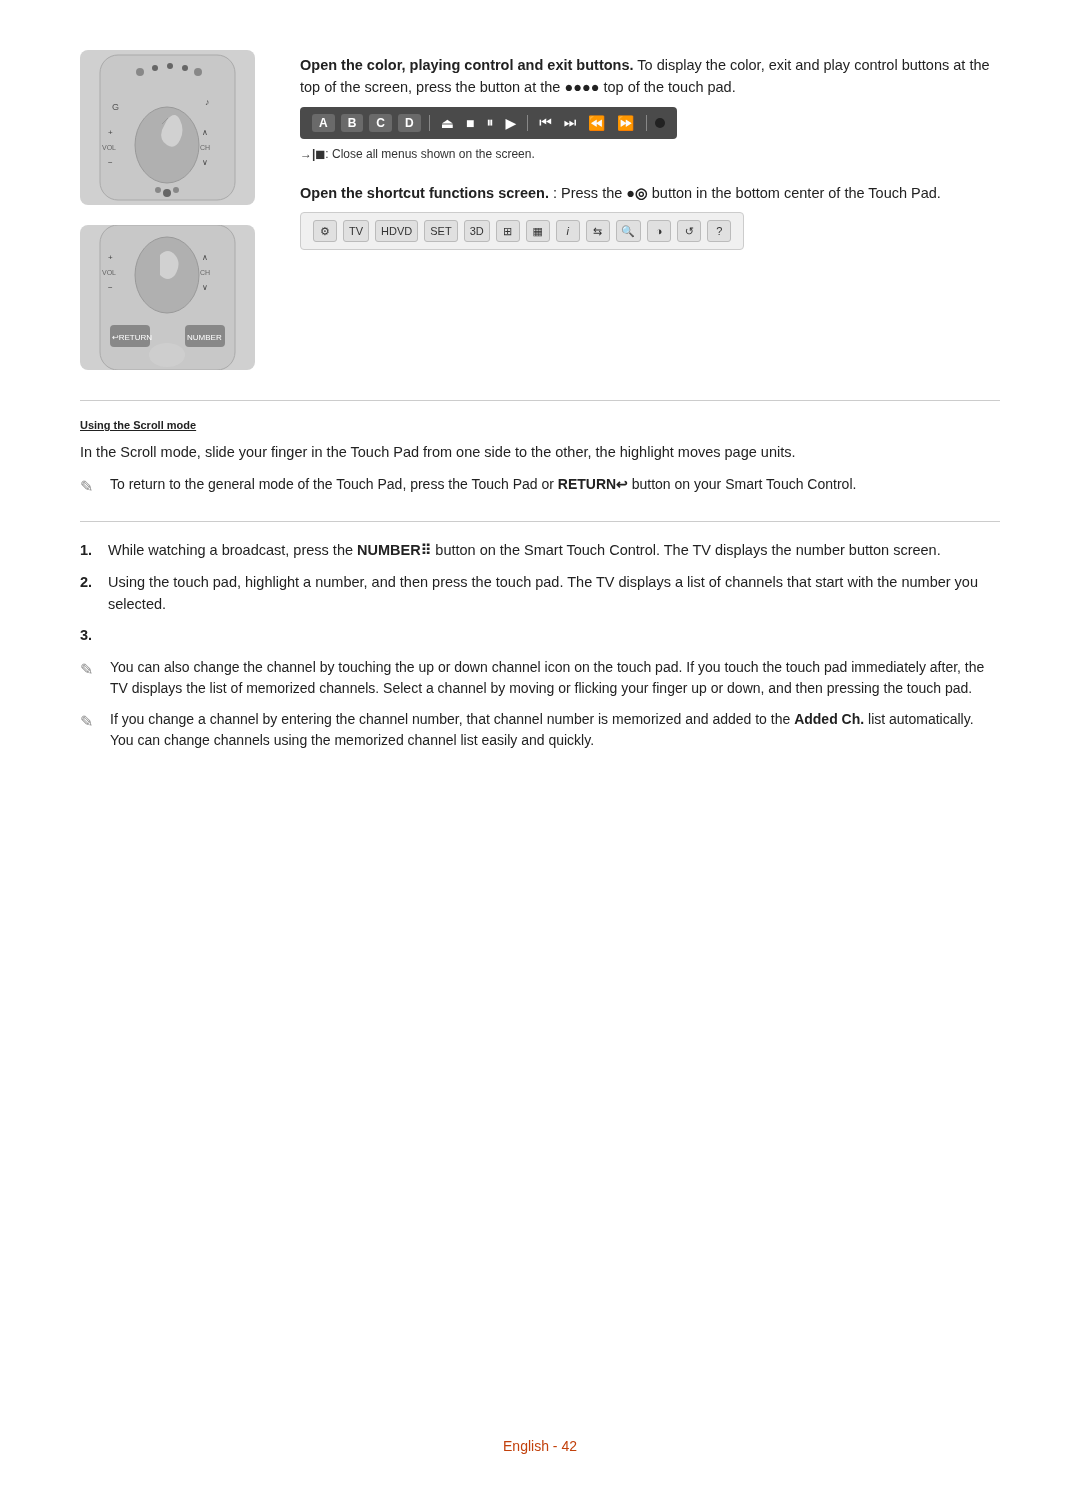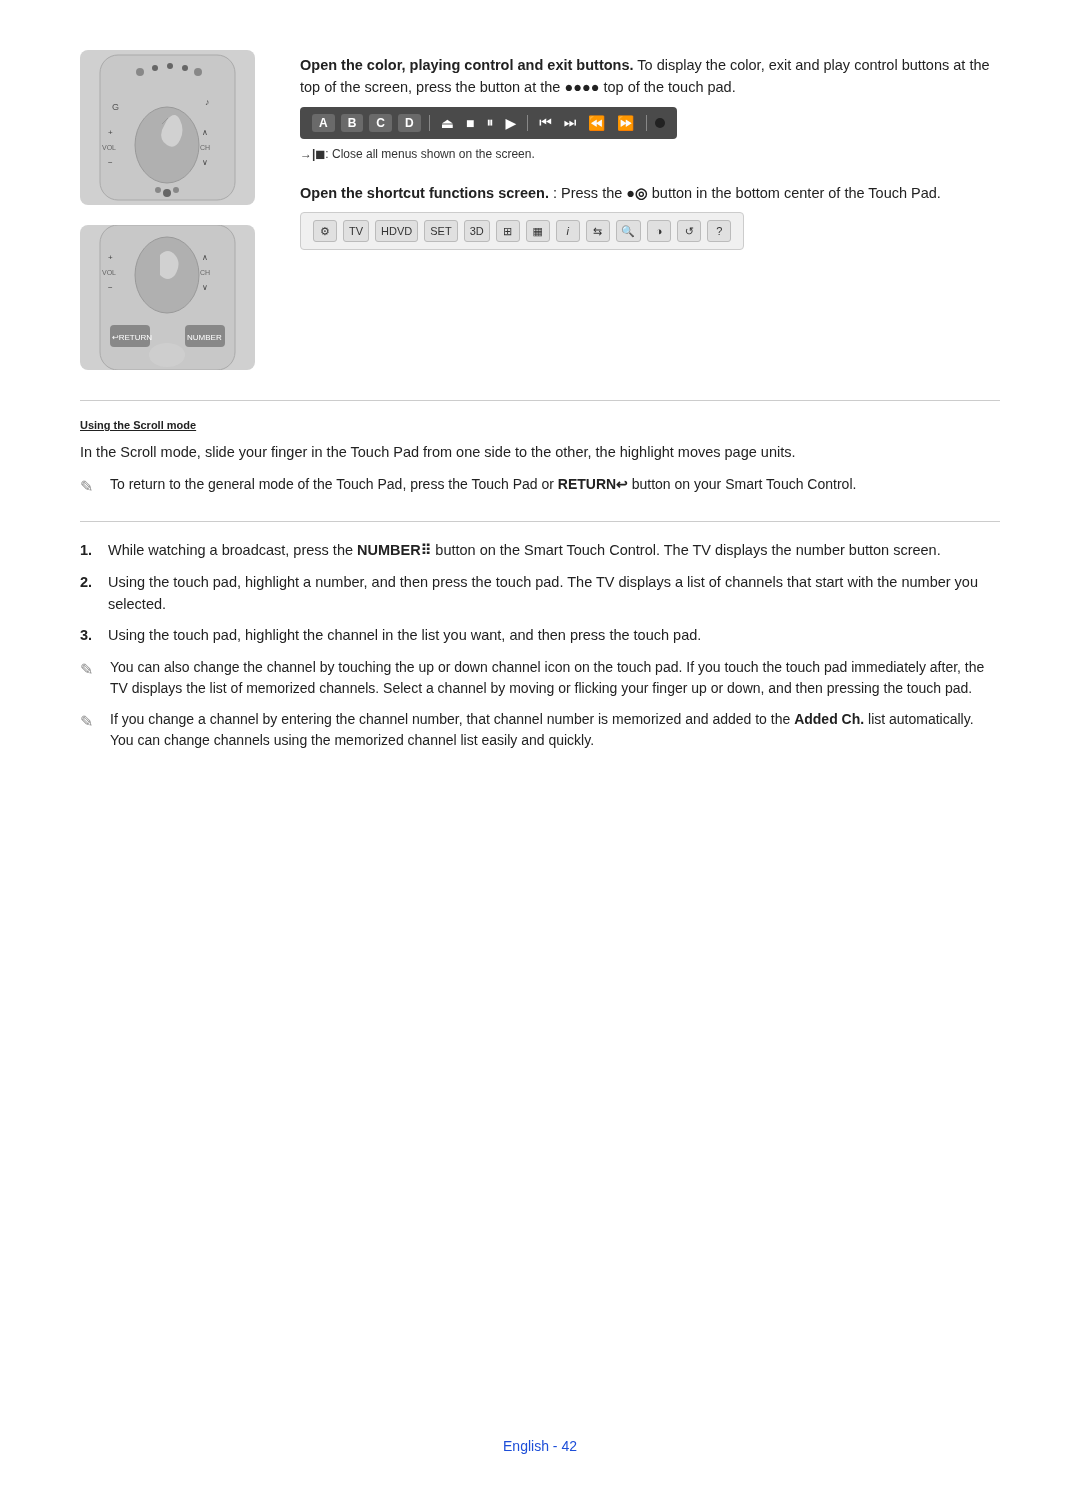--- a/index.html
+++ b/index.html
@@ -145,21 +145,21 @@
     .bold-inline {
       font-weight: bold;
     }
     .page-footer {
       position: absolute;
       bottom: 40px;
       left: 0;
       right: 0;
       text-align: center;
       font-size: 14px;
-      color: #1d4ed8;
+      color: #c2410c;
     }
     
     .remote-top {
       background: #d0d0d0;
       border-radius: 8px;
       width: 175px;
       height: 155px;
       position: relative;
       display: flex;
       flex-direction: column;
@@ -338,21 +338,20 @@
       <li>
         <span class="num-label">1.</span>
         <span>While watching a broadcast, press the <strong>NUMBER⠿</strong> button on the Smart Touch Control. The TV displays the number button screen.</span>
       </li>
       <li>
         <span class="num-label">2.</span>
         <span>Using the touch pad, highlight a number, and then press the touch pad. The TV displays a list of channels that start with the number you selected.</span>
       </li>
       <li>
         <span class="num-label">3.</span>
-        <span>Using the touch pad, highlight the channel in the list you want, and then press the touch pad.</span>
       </li>
     </ul>
 
     <div class="note-item">
       <span class="note-icon">✎</span>
       <span>You can also change the channel by touching the up or down channel icon on the touch pad. If you touch the touch pad immediately after, the TV displays the list of memorized channels. Select a channel by moving or flicking your finger up or down, and then pressing the touch pad.</span>
     </div>
 
     <div class="note-item">
       <span class="note-icon">✎</span>

